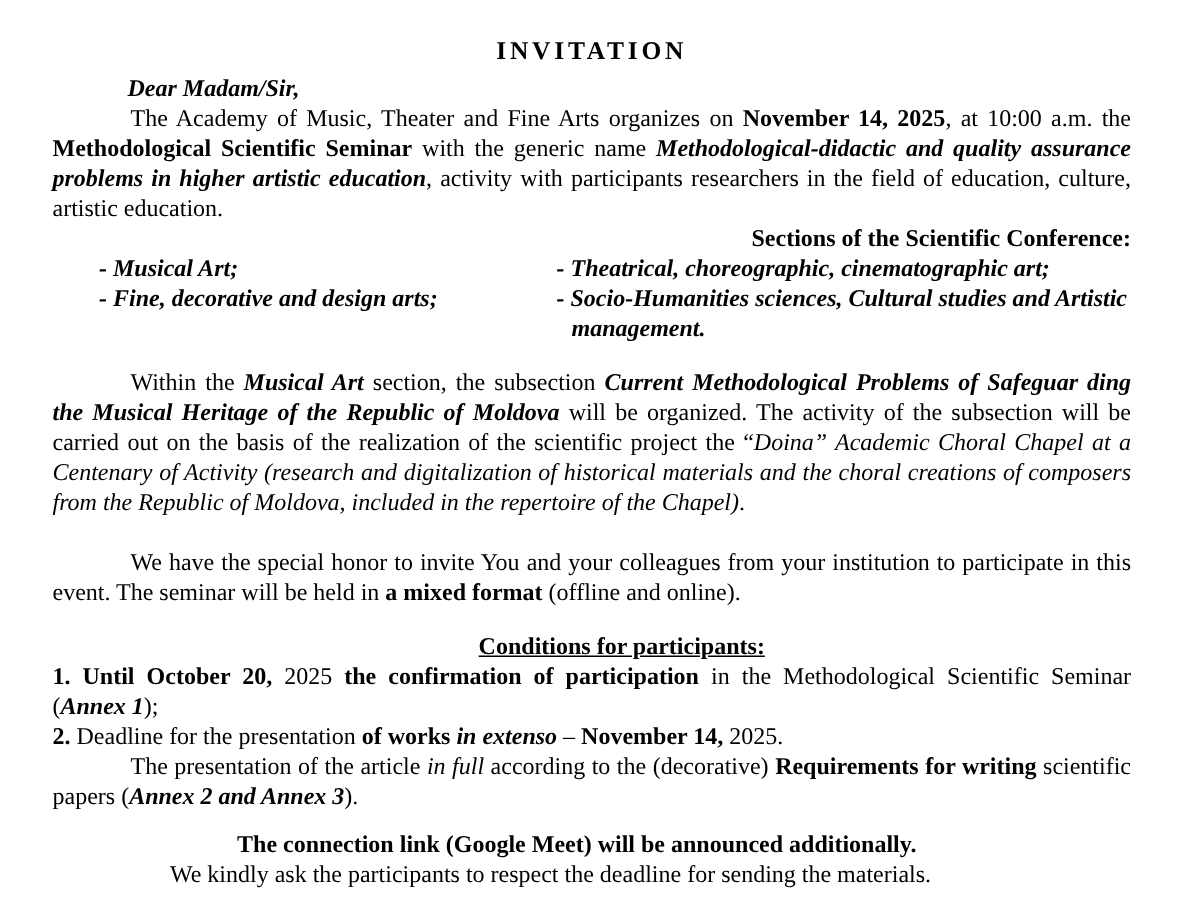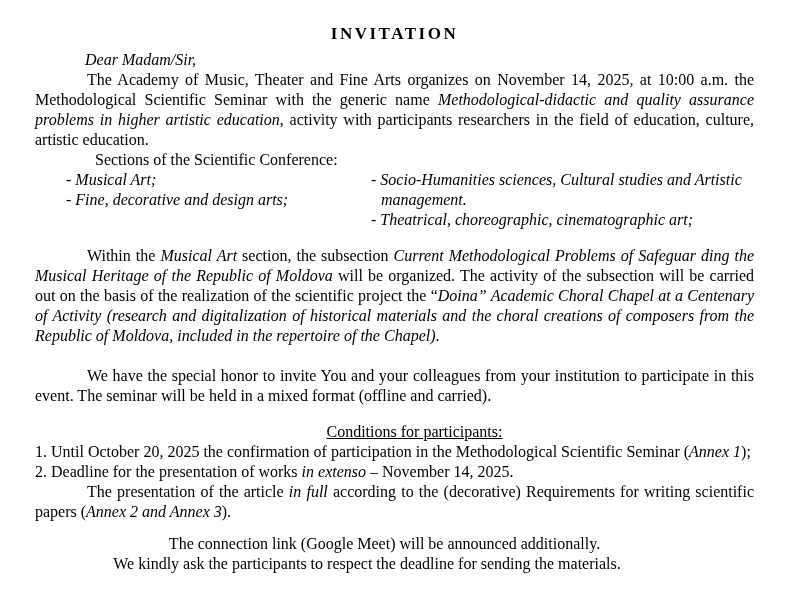--- a/index.html
+++ b/index.html
@@ -9,36 +9,36 @@
     font-size:16px; line-height:20px; color:#000;
   }
   .doc { padding:22px 46px 0 35px; width:800px; height:520px; }
 
   .title {
     text-align:center; font-weight:bold; font-size:17px; line-height:23px;
     letter-spacing:2.5px; margin-bottom:5px;
   }
   .salutation { margin-left:50px; margin-top:2px; }
   .para { text-align:justify; text-indent:52px; }
-  .sections-heading { text-align:left; font-weight:bold; margin-left:60px; }
+  .sections-heading { text-align:right; font-weight:bold; margin-left:60px; }
   .bullets { display:flex; margin-left:31px; }
   .bullets .col-left { width:305px; }
   .bullets .col-right { flex:1; }
   .bullet { padding-left:10px; text-indent:-10px; }
   .gap-sm { height:12px; }
   .gap-md { height:16px; }
   .gap-lg { height:20px; }
   .conditions-heading { text-align:center; margin-left:40px; }
   .plain-indent { text-indent:52px; }
   .item { text-align:justify; }
   .closing-bold { text-align:center; margin-right:20px; }
   .closing { text-align:center; margin-right:55px; }
 
   
-  .rb { font-weight:normal; }
+  .rb { font-weight:bold; }
   .ri { font-style:italic; }
   .ru { text-decoration:underline; }
 </style>
 </head>
 <body>
 
 <div class="doc">
 
   <div class="title">INVITATION</div>
 
@@ -47,32 +47,32 @@
   <div class="para"><span>The Academy of Music, Theater and Fine Arts organizes on </span><span class="rb">November 14, 2025</span><span>, at 10:00 a.m. the </span><span class="rb">Methodological Scientific Seminar</span><span> with the generic name </span><span class="rb ri">Methodological-didactic and quality assurance problems in higher artistic education</span><span>, activity with participants researchers in the field of education, culture, artistic education.</span></div>
 
   <div class="sections-heading"><span class="rb">Sections of the Scientific Conference:</span></div>
 
   <div class="bullets">
     <div class="col-left">
       <div class="bullet"><span class="rb ri">- Musical Art;</span></div>
       <div class="bullet"><span class="rb ri">- Fine, decorative and design arts;</span></div>
     </div>
     <div class="col-right">
+      <div class="bullet"><span class="rb ri">- Theatrical, choreographic, cinematographic art;</span></div>
       <div class="bullet"><span class="rb ri">- Socio-Humanities sciences, Cultural studies and Artistic management.</span></div>
-      <div class="bullet"><span class="rb ri">- Theatrical, choreographic, cinematographic art;</span></div>
     </div>
   </div>
 
   <div class="gap-md"></div>
 
   <div class="para"><span>Within the </span><span class="rb ri">Musical Art</span><span> section, the subsection </span><span class="rb ri">Current Methodological Problems of Safeguar ding the Musical Heritage of the Republic of Moldova</span><span> will be organized. The activity of the subsection will be carried out on the basis of the realization of the scientific project the “</span><span class="ri">Doina” Academic Choral Chapel at a Centenary of Activity (research and digitalization of historical materials and the choral creations of composers from the Republic of Moldova, included in the repertoire of the Chapel)</span><span>.</span></div>
 
   <div class="gap-lg"></div>
 
-  <div class="para"><span>We have the special honor to invite You and your colleagues from your institution to participate in this event. The seminar will be held in </span><span class="rb">a mixed format</span><span> (offline and carried).</span></div>
+  <div class="para"><span>We have the special honor to invite You and your colleagues from your institution to participate in this event. The seminar will be held in </span><span class="rb">a mixed format</span><span> (offline and online).</span></div>
 
   <div class="gap-md"></div>
 
   <div class="conditions-heading"><span class="rb ru">Conditions for participants:</span></div>
 
 
   <div class="item"><span class="rb">1. Until October 20,</span><span> 2025 </span><span class="rb">the confirmation of participation</span><span> in the Methodological Scientific Seminar (</span><span class="rb ri">Annex 1</span><span>);</span></div>
   <div class="item"><span class="rb">2.</span><span> Deadline for the presentation </span><span class="rb">of works </span><span class="rb ri">in extenso</span><span> – </span><span class="rb">November 14,</span><span> 2025.</span></div>
 
   <div class="para"><span>The presentation of the article </span><span class="ri">in full</span><span> according to the (decorative) </span><span class="rb">Requirements for writing</span><span> scientific papers (</span><span class="rb ri">Annex 2 and Annex 3</span><span>).</span></div>

